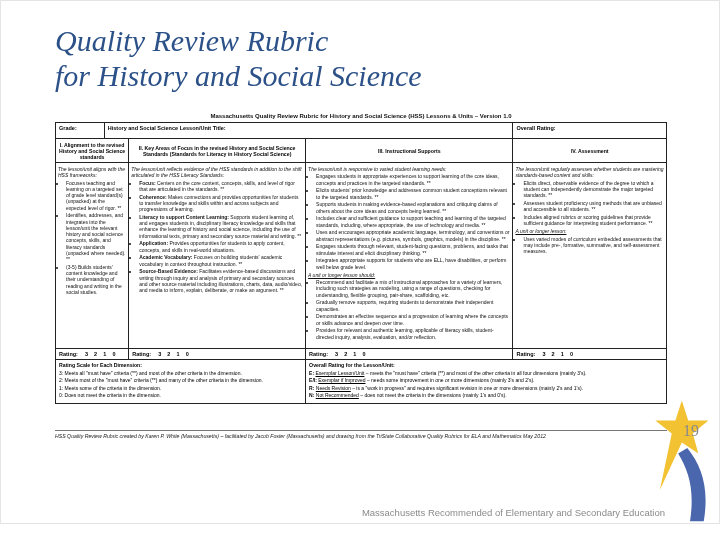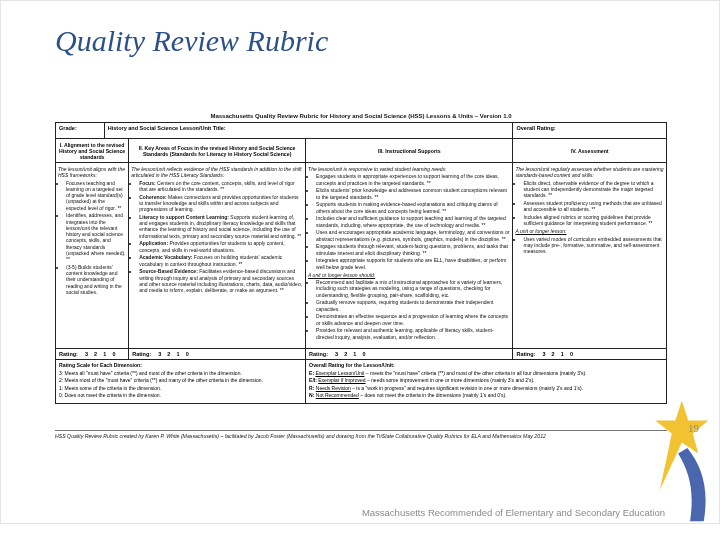--- a/index.html
+++ b/index.html
@@ -35,30 +35,30 @@
   .scale-left{width:41%;border-right:1px solid #222;padding:2px 3px 3px 3px}
   .scale-right{flex:1;padding:2px 3px 3px 3px}
   .scale-title{font-weight:bold;font-size:5.2px;margin-bottom:1px}
   .scale-item{margin-bottom:1px}
   .u{text-decoration:underline}
 
   .credit{margin-top:26px;border-top:1px solid #777;padding-top:2px;font-size:5.2px;
           font-style:italic;color:#222;line-height:1.35;width:100%}
 
   .page-number{position:absolute;right:20px;top:421px;font-family:"Liberation Serif",serif;
-               font-size:11px;color:#8a8a8a;z-index:3}
+               font-size:16px;color:#8a8a8a;z-index:3}
   .slide-footer{position:absolute;right:54px;top:506px;font-size:9.5px;color:#8a8a8a}
   .logo{position:absolute;right:6px;bottom:0;width:66px;height:128px;z-index:2}
 </style>
 </head>
 <body>
 
 <div class="slide">
 
-  <h1 class="title"><span>Quality Review Rubric</span><br></h1>
+  <h1 class="title"><span>Quality Review Rubric</span><br><span>for History and Social Science</span></h1>
 
   <div class="doc">
     <div class="doc-title">Massachusetts Quality Review Rubric for History and Social Science (HSS) Lessons &amp; Units – Version 1.0</div>
 
     <div class="tbl">
       <div class="grade-row">
         <div class="gcell g1"><span>Grade:</span></div>
         <div class="gcell g2"><span>History and Social Science Lesson/Unit Title:</span></div>
         <div class="gcell g3"><span>Overall Rating:</span></div>
       </div>

